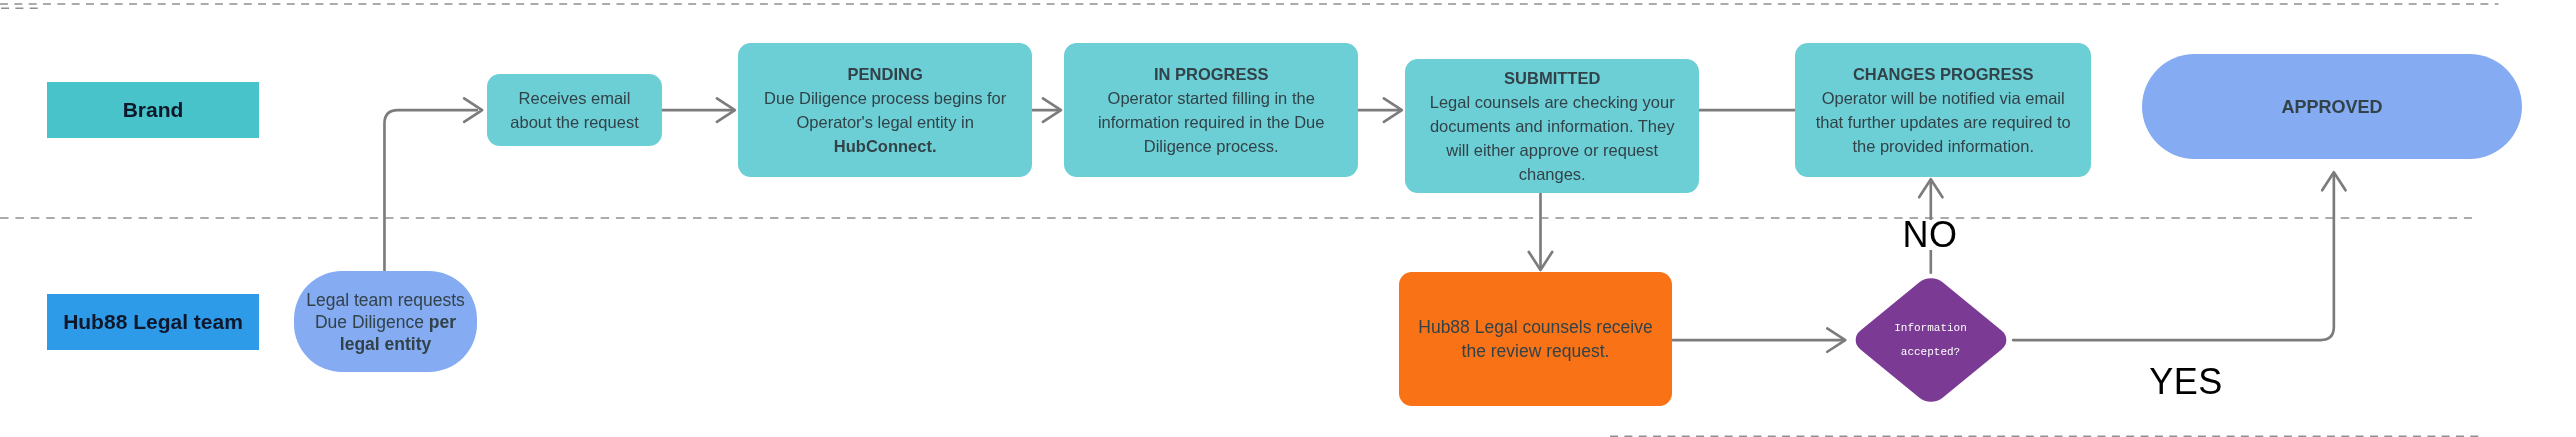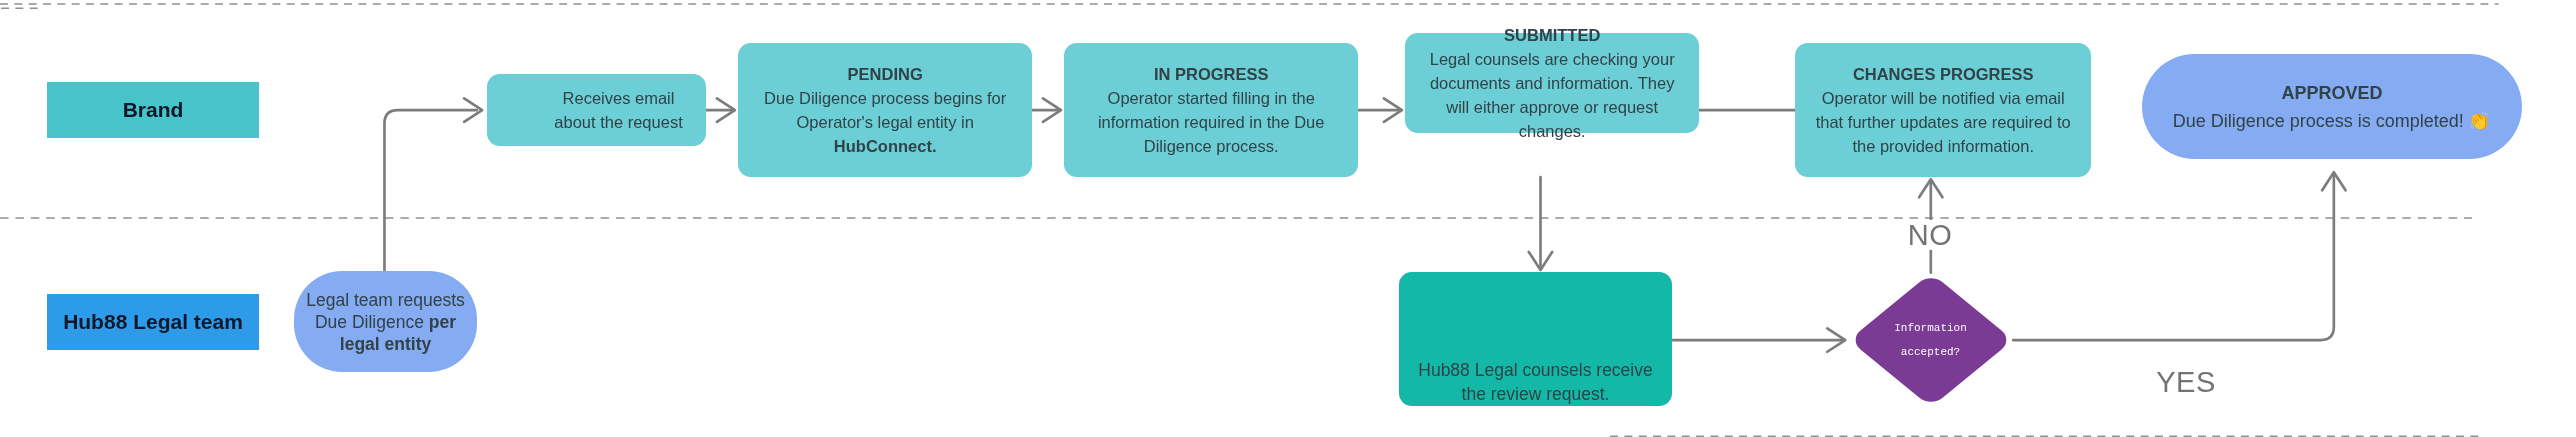--- a/index.html
+++ b/index.html
@@ -7,55 +7,55 @@
     position:relative;width:2576px;height:438px;background:#ffffff;overflow:hidden;
     font-family:"Liberation Sans", sans-serif;color:#324249;
   }
   .wires{position:absolute;left:0;top:0;z-index:0;}
   .node{
     position:absolute;z-index:1;display:flex;flex-direction:column;
     align-items:center;justify-content:center;text-align:center;
     font-size:16.5px;line-height:24px;color:#324249;
   }
   .node .title{font-weight:bold;display:block;}
-  .teal{background:#6CCFD5;border-radius:12.7px;padding-left:44px;}
-  .teal-light{background:#14b8a6;border-radius:12.7px;justify-content:flex-end;}
+  .teal{background:#6CCFD5;border-radius:12.7px;}
+  .teal-light{background:#f97316;border-radius:12.7px;}
   .peri{background:#85ABF2;}
   .lane-label{
     position:absolute;z-index:1;display:flex;align-items:center;justify-content:center;
     color:#0f172a;font-weight:bold;font-size:21px;
   }
   .lane-brand{background:#47C3C9;}
   .lane-legal{background:#2E9BE8;}
   
   .n-receives{left:487px;top:74px;width:175px;height:72px;}
   .n-receives .inner{width:133px;}
   .n-pending{left:738px;top:43px;width:271px;height:134px;}
   .n-inprogress{left:1064px;top:43px;width:271px;height:134px;}
-  .n-submitted{left:1405px;top:33px;width:271px;height:100px;}
+  .n-submitted{left:1405px;top:59px;width:271px;height:134px;}
   .n-changes{left:1795px;top:43px;width:273px;height:134px;}
   .n-approved{left:2142px;top:54px;width:380px;height:105px;border-radius:53px;font-size:18px;line-height:28px;}
   .n-ellipse{left:294px;top:271px;width:183px;height:101px;border-radius:48px;font-size:17.5px;line-height:22px;}
   .n-review{left:1399px;top:272px;width:273px;height:134px;font-size:17.5px;}
   .n-review .inner{width:250px;}
   .pad{padding:0 11.7px;}
   
   .n-decision{left:1848px;top:272px;width:165px;height:135px;background:none;}
   .diamond-shape{
     position:absolute;left:50%;top:50%;width:106px;height:106px;background:#7B3B95;
     border-radius:15px;transform:translate(-50%,-50%) scale(1.096,0.898) rotate(45deg);
   }
   .n-decision .inner{position:relative;z-index:1;width:106px;color:#ffffff;font-size:11px;line-height:24px;font-family:Liberation Mono, monospace;}
   
   .l-brand{left:47px;top:82px;width:212px;height:56px;}
   .l-legal{left:47px;top:294px;width:212px;height:56px;text-align:right;}
   
   .edge-label{
     position:absolute;z-index:2;transform:translate(-50%,-50%);
-    background:#ffffff;color:#737373;font-size:29px;line-height:28px;
+    background:#ffffff;color:#000000;font-size:36px;line-height:28px;
     padding:1.1px 7.4px;letter-spacing:0.5px;white-space:nowrap;
   }
   .lbl-no{left:1930px;top:235px;}
   .lbl-yes{left:2186px;top:340px;margin-top:42px;}
 </style>
 </head>
 <body>
 
 <div class="canvas">
 
@@ -124,21 +124,20 @@
     <span>Legal counsels are checking your documents and information. They will either approve or request changes.</span>
   </div>
 
   <div class="node teal n-changes pad">
     <span class="title">CHANGES PROGRESS</span>
     <span>Operator will be notified via email that further updates are required to the provided information.</span>
   </div>
 
   <div class="node peri n-approved">
     <span class="title">APPROVED</span>
-    <span>Due Diligence process is completed! 👏</span>
   </div>
 
   <div class="node peri n-ellipse">
     <span>Legal team requests</span>
     <span><span>Due Diligence </span><b>per</b></span>
     <b>legal entity</b>
   </div>
 
   <div class="node teal-light n-review">
     <span class="inner">Hub88 Legal counsels receive the review request.</span>

